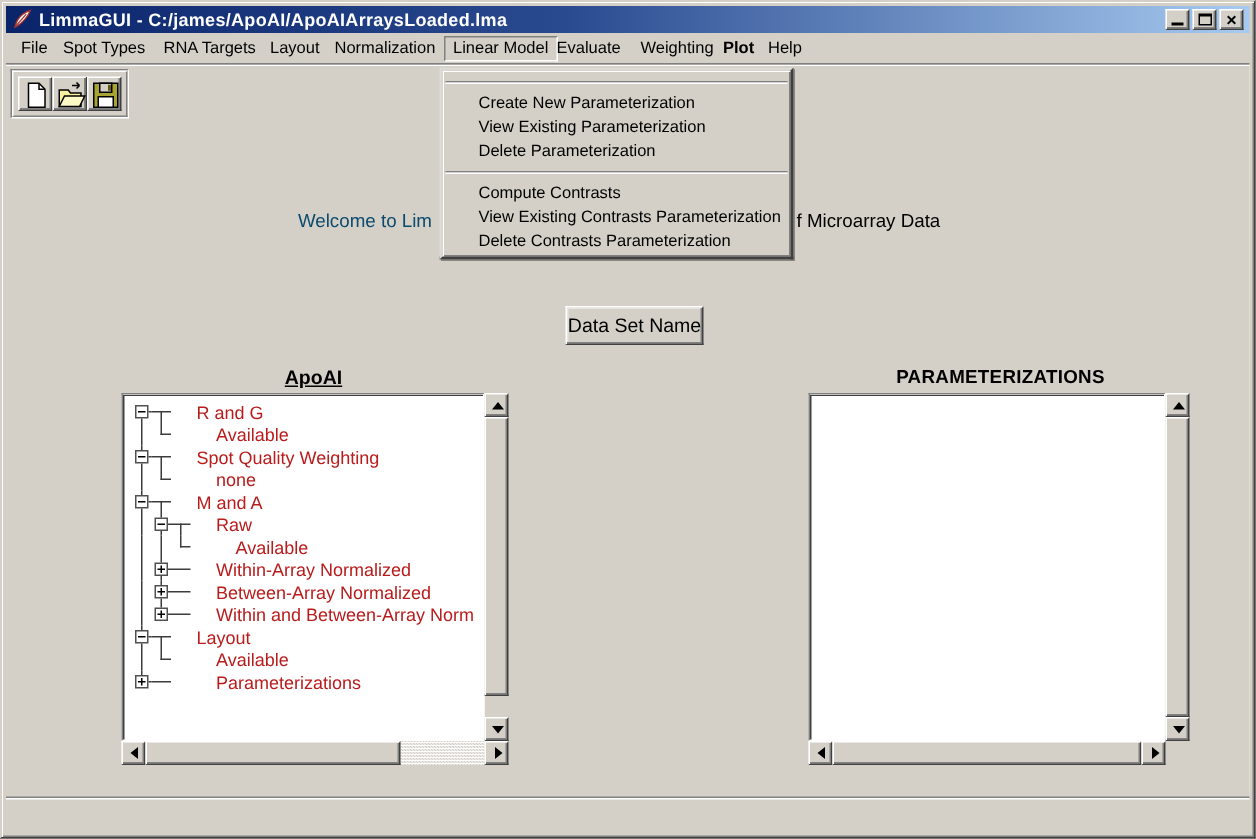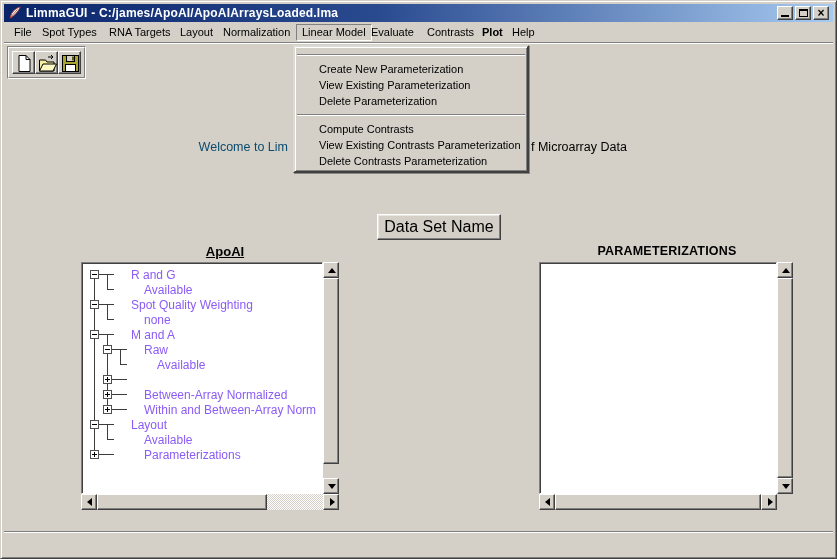--- a/index.html
+++ b/index.html
@@ -40,27 +40,27 @@
   .tb-btn { position:absolute; top:3px; width:23px; height:23px; background:#d4d0c8;
     border:1px solid; border-color:#fff #404040 #404040 #fff; box-shadow:inset -1px -1px 0 #808080; }
   .tb-btn svg { position:absolute; left:1px; top:1px; }
   .tb-new { left:3px; } .tb-open { left:26px; } .tb-save { left:49px; }
 
   
   .welcome-left { position:absolute; top:97px; right:545px; font-size:12.5px; color:#0c4a6e; white-space:nowrap; }
   .welcome-right { position:absolute; top:97px; left:527px; font-size:12.5px; color:#000; white-space:nowrap; }
 
   
-  .dataset-btn { position:absolute; left:373px; top:171px; width:124px; height:26px; background:#d4d0c8;
+  .dataset-btn { position:absolute; left:373px; top:161px; width:92px; height:26px; background:#d4d0c8;
     border:1px solid; border-color:#fff #404040 #404040 #fff; box-shadow:inset -1px -1px 0 #808080, inset 1px 1px 0 #e8e6e0;
-    font-size:16px; text-align:center; line-height:24px; color:#000; }
+    font-size:13px; text-align:center; line-height:24px; color:#000; }
 
   
   .panel-title { position:absolute; top:201px; font-weight:bold; color:#000; text-align:center; }
-  .lp-title { left:92px; width:258px; font-size:13px;text-decoration:underline; }
+  .lp-title { left:76px; width:258px; font-size:13px;text-decoration:underline; }
   .rp-title { left:535px; width:256px; font-size:12.5px; letter-spacing:0.2px; }
 
   .sunken { background:#fff; border:1px solid; border-color:#808080 #fff #fff #808080;
     box-shadow: inset 1px 1px 0 #404040; }
   .lp-box { position:absolute; left:77px; top:219px; width:242px; height:232px; overflow:hidden; }
   .rp-box { position:absolute; left:535px; top:219px; width:238px; height:232px; overflow:hidden; }
 
   
   .tree { position:absolute; left:2px; top:2px; right:2px; bottom:2px; padding:2px 0 0 4px; overflow:hidden; }
   .tree-row { position:relative; height:15px; white-space:nowrap; font-size:12px; display:flex; align-items:center; }
@@ -71,21 +71,21 @@
   .seg-vdn   { left:6px; top:7px; bottom:0; width:1px; }
   .seg-vup3  { left:6px; top:0; height:3px; width:1px; }
   .seg-vdn3  { left:6px; top:12px; height:3px; width:1px; }
   .seg-hfull { left:0; right:0; top:7px; height:1px; }
   .seg-hright{ left:6px; right:0; top:7px; height:1px; }
   .seg-hstub { left:11px; right:0; top:7px; height:1px; }
   .nbox { left:2px; top:3px; width:9px; height:9px; background:#fff !important; border:1px solid #505050; }
   .nbox div { position:absolute; background:#000; }
   .bh { left:1px; top:3px; width:5px; height:1px; }
   .bv { left:3px; top:1px; width:1px; height:5px; }
-  .tree-label { padding-left:4px; color:#8b5cf6; }
+  .tree-label { padding-left:4px; color:#b91c1c; }
 
   
   .dither { background-color:#fff;
     background-image:conic-gradient(#d4d0c8 25%, transparent 0 50%, #d4d0c8 0 75%, transparent 0);
     background-size:2px 2px; }
   .sb { position:absolute; }
   .sb-btn { position:absolute; width:16px; height:16px; background:#d4d0c8;
     border:1px solid; border-color:#fff #404040 #404040 #fff; box-shadow:inset -1px -1px 0 #808080; }
   .sb-thumb { position:absolute; background:#d4d0c8;
     border:1px solid; border-color:#fff #404040 #404040 #fff; box-shadow:inset -1px -1px 0 #808080; }
@@ -142,21 +142,21 @@
   </div>
 
   <div class="menubar">
       <div class="mb-item" style="left: 4px;">File</div>
       <div class="mb-item" style="left: 32px;">Spot Types</div>
       <div class="mb-item" style="left: 99px;">RNA Targets</div>
       <div class="mb-item" style="left: 170px;">Layout</div>
       <div class="mb-item" style="left: 213px;">Normalization</div>
       <div class="mb-item active" style="left: 292px;">Linear Model</div>
       <div class="mb-item" style="left: 361px;">Evaluate</div>
-      <div class="mb-item" style="left: 417px;">Contrasts</div>
+      <div class="mb-item" style="left: 417px;">Weighting</div>
       <div class="mb-item" style="left: 472px; font-weight: bold;">Plot</div>
       <div class="mb-item" style="left: 502px;">Help</div>
     </div>
 
   <div class="content">
 
     <div class="tb-frame">
       <div class="tb-inner">
         <div class="tb-btn tb-new">
           <svg width="21" height="21" viewBox="0 0 21 21">
@@ -307,20 +307,21 @@
                 <div class="bv"></div>
               </div>
               <div class="seg-vup3"></div>
               <div class="seg-vdn3"></div>
               <div class="seg-hstub"></div>
             </div>
             <div class="cell">
               <div class="seg-hfull"></div>
             </div>
             <div class="cell"></div>
+            <span class="tree-label">Within-Array Normalized</span>
           </div>
           <div class="tree-row">
             <div class="cell">
               <div class="seg-vfull"></div>
             </div>
             <div class="cell">
               <div class="nbox">
                 <div class="bh"></div>
                 <div class="bv"></div>
               </div>

